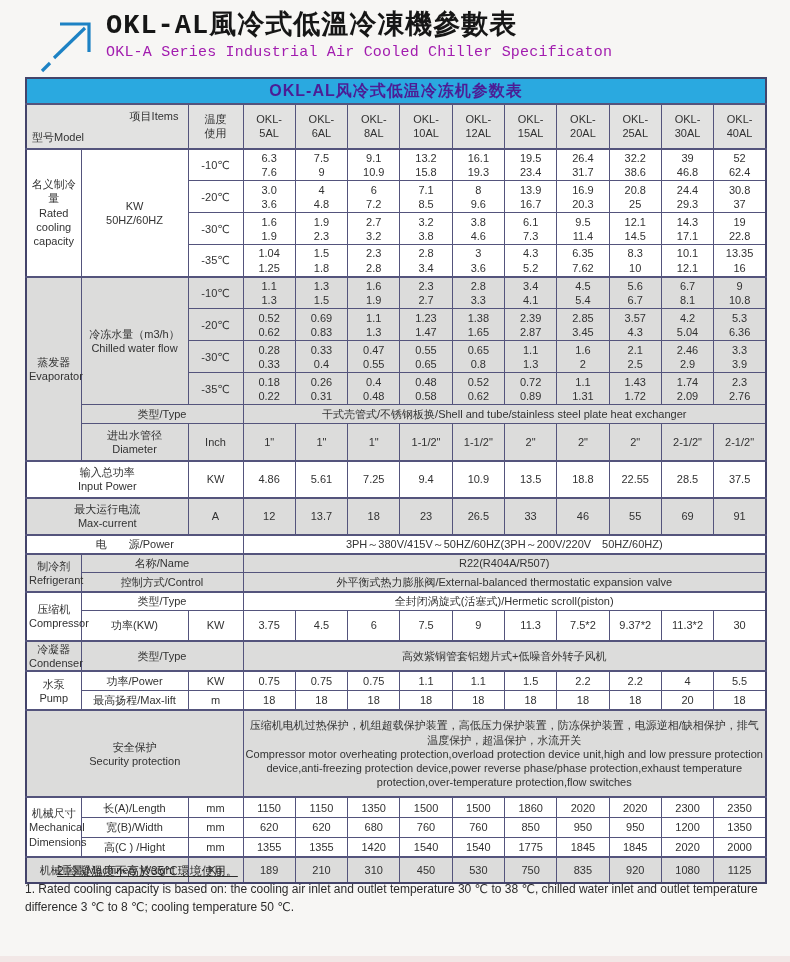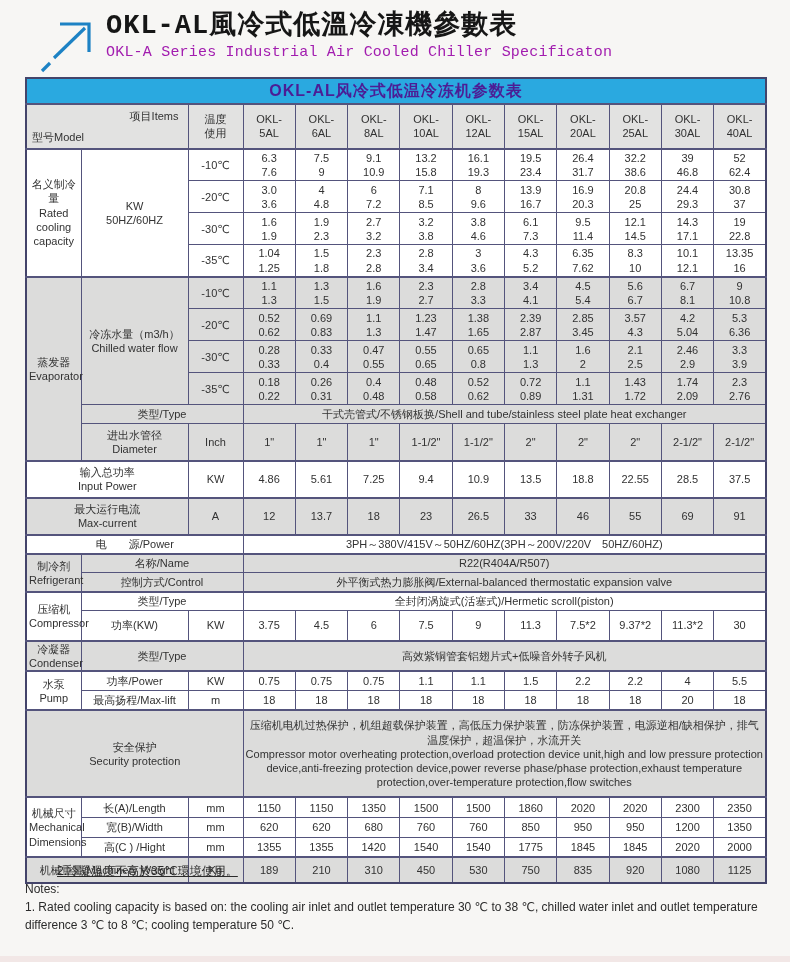--- a/index.html
+++ b/index.html
@@ -499,17 +499,16 @@
         <td>835</td>
         <td>920</td>
         <td>1080</td>
         <td>1125</td>
       </tr>
   </tbody>
 </table>
 
 <div class="notes">
   <div class="n2">2.冷凝溫度不高於35℃環境使用。</div>
-  <div class="n4">Notes:</div>
   <div class="n5">1. Rated cooling capacity is based on: the cooling air inlet and outlet temperature 30 ℃ to 38 ℃, chilled water inlet and outlet temperature difference 3 ℃ to 8 ℃; cooling temperature 50 ℃.</div>
 </div>
 
 <div class="bottom-strip"></div>
 
 </body></html>

